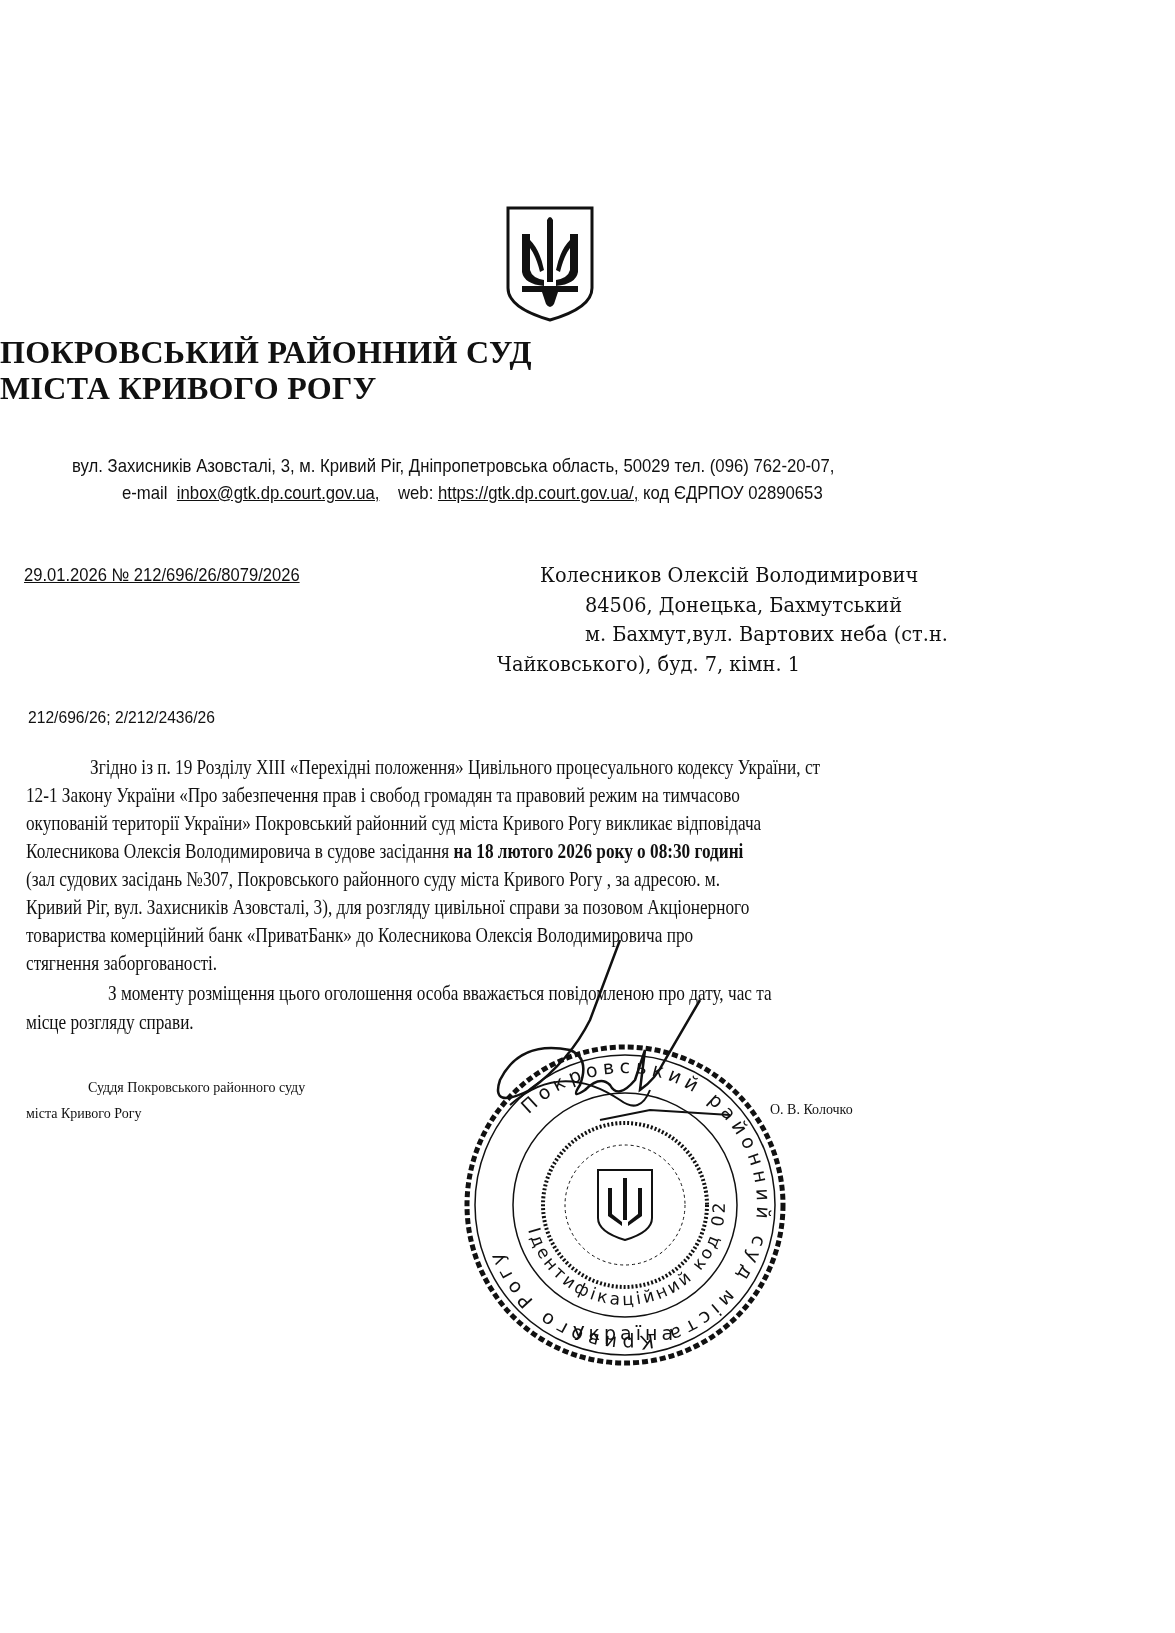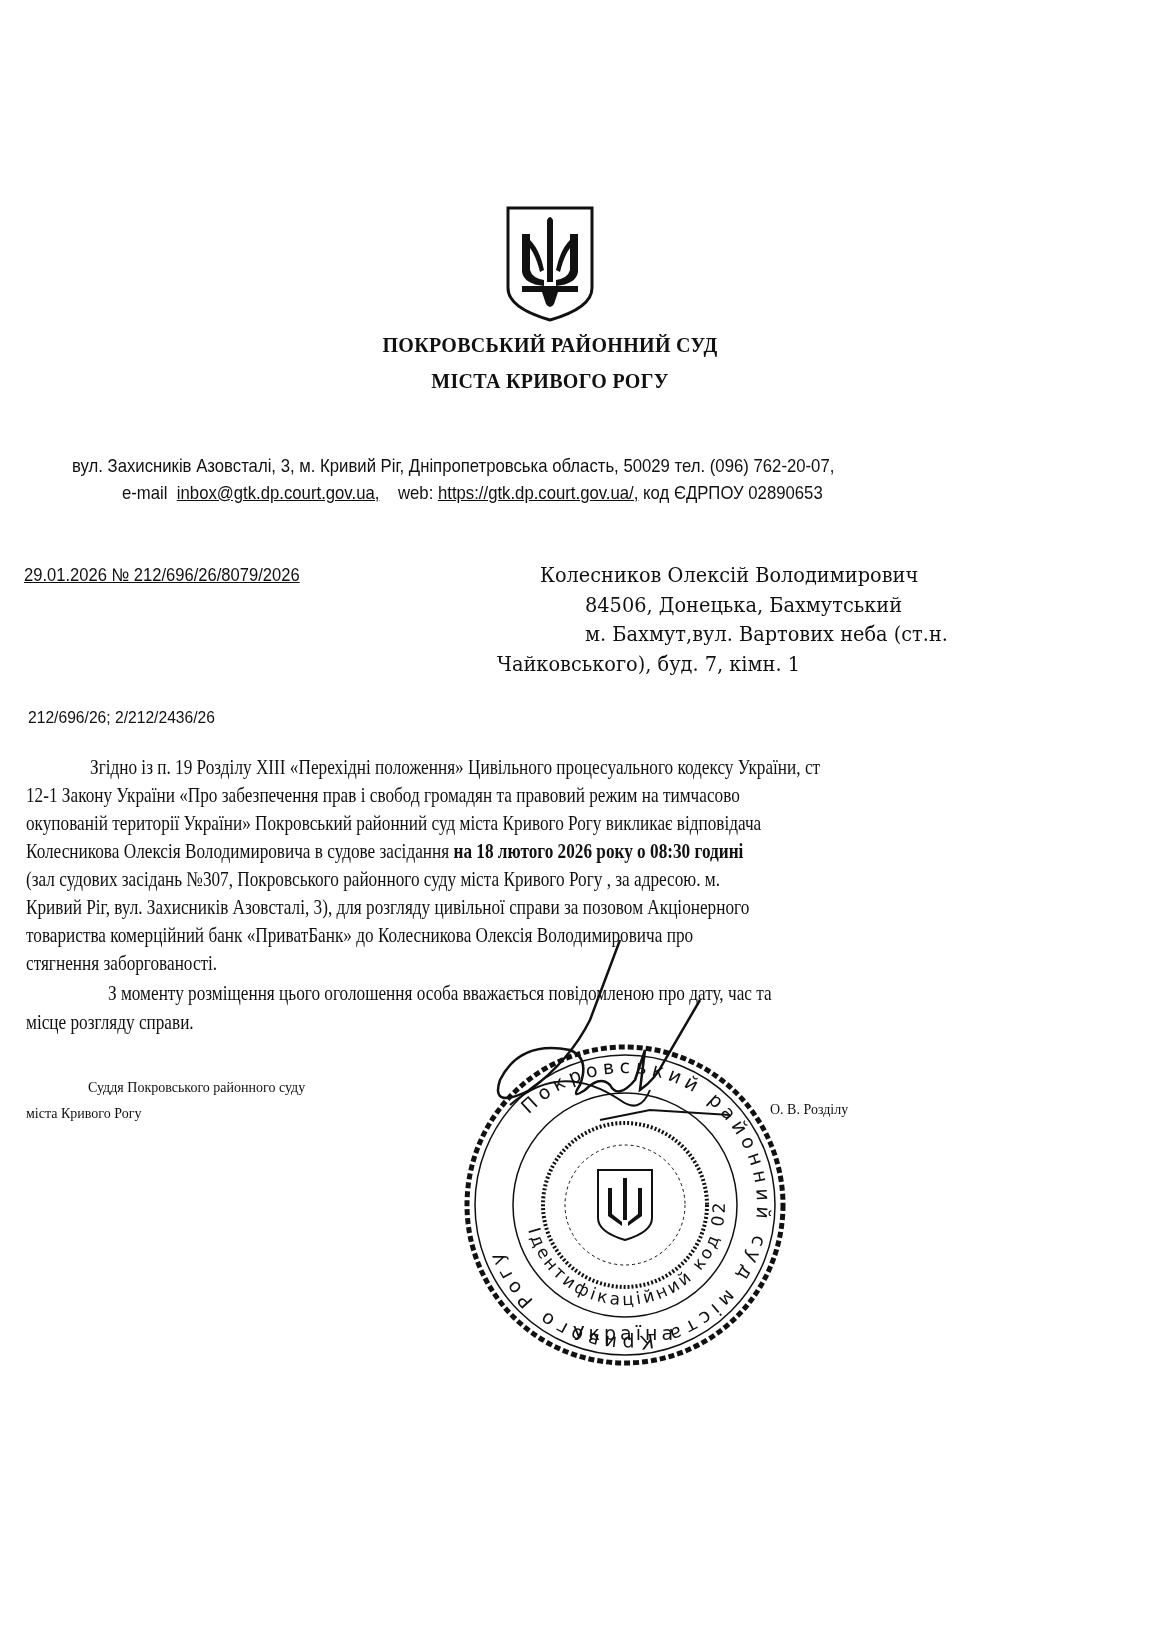--- a/index.html
+++ b/index.html
@@ -1,19 +1,19 @@
 <!DOCTYPE html>
 <html><head>
   <meta charset="utf-8">
   <style>
     html, body { margin: 0; padding: 0; background: #ffffff; }
     body { width: 1175px; height: 1633px; position: relative; overflow: hidden; color: #111; font-family: "Liberation Serif", serif; }
     .abs { position: absolute; }
     .emblem { left: 500px; top: 200px; width: 100px; height: 125px; }
-    .court-title { left: 0; width: 1100px; text-align: center; font-weight: bold; font-size: 20px; letter-spacing: 0.3px; }
+    .court-title { left: 0; width: 1100px; text-align: left; font-weight: bold; font-size: 32px; letter-spacing: 0.3px; }
     .court-title.l1 { top: 334px; left: 0; width: 1100px; }
     .court-title.l2 { top: 370px; left: 0; width: 1100px; }
     .contacts { font-size: 19px; font-family: "Liberation Sans Narrow", "Liberation Sans", sans-serif; transform: scaleX(0.88); transform-origin: left top; white-space: nowrap; }
     .contacts.l1 { left: 72px; top: 455px; }
     .contacts.l2 { left: 122px; top: 482px; }
     .u { text-decoration: underline; }
     .refnum { left: 24px; top: 565px; font-size: 18px; font-family: "Liberation Sans", sans-serif; text-decoration: underline; transform: scaleX(0.92); transform-origin: left top; white-space: nowrap; }
     .addr { font-size: 21px; font-family: "DejaVu Serif", serif; transform: scaleX(0.92); transform-origin: left top; white-space: nowrap; }
     .addr.a1 { left: 540px; top: 563px; }
     .addr.a2 { left: 585px; top: 593px; }
@@ -72,21 +72,21 @@
 <div class="abs body-line" style="left:26px; top:867px;">(зал судових засідань №307, Покровського районного суду міста Кривого Рогу , за адресою. м.</div>
 <div class="abs body-line" style="left:26px; top:895px;">Кривий Ріг, вул. Захисників Азовсталі, 3), для розгляду цивільної справи за позовом Акціонерного</div>
 <div class="abs body-line" style="left:26px; top:923px;">товариства комерційний банк «ПриватБанк» до Колесникова Олексія Володимировича про</div>
 <div class="abs body-line" style="left:26px; top:951px;">стягнення заборгованості.</div>
 
 <div class="abs body-line" style="left:108px; top:981px;">З моменту розміщення цього оголошення особа вважається повідомленою про дату, час та</div>
 <div class="abs body-line" style="left:26px; top:1010px;">місце розгляду справи.</div>
 
 <div class="abs sig-text" style="left:88px; top:1080px;">Суддя  Покровського районного суду</div>
 <div class="abs sig-text" style="left:26px; top:1106px;">міста Кривого Рогу</div>
-<div class="abs sig-text" style="left:770px; top:1102px;">О. В. Розділу</div>
+<div class="abs sig-text" style="left:770px; top:1102px;">О. В. Колочко</div>
 
 <svg class="abs stamp" viewBox="0 0 330 330">
   <defs>
     <path id="outerArc" d="M165 165 m-132 0 a132 132 0 1 1 264 0 a132 132 0 1 1 -264 0"></path>
     <path id="innerArc" d="M165 165 m-100 0 a100 100 0 1 0 200 0"></path>
   </defs>
   <circle cx="165" cy="165" r="158" fill="none" stroke="#111" stroke-width="5" stroke-dasharray="6 3"></circle>
   <circle cx="165" cy="165" r="150" fill="none" stroke="#111" stroke-width="1.5"></circle>
   <circle cx="165" cy="165" r="112" fill="none" stroke="#111" stroke-width="1.5"></circle>
   <circle cx="165" cy="165" r="82" fill="none" stroke="#111" stroke-width="4" stroke-dasharray="2 2"></circle>

